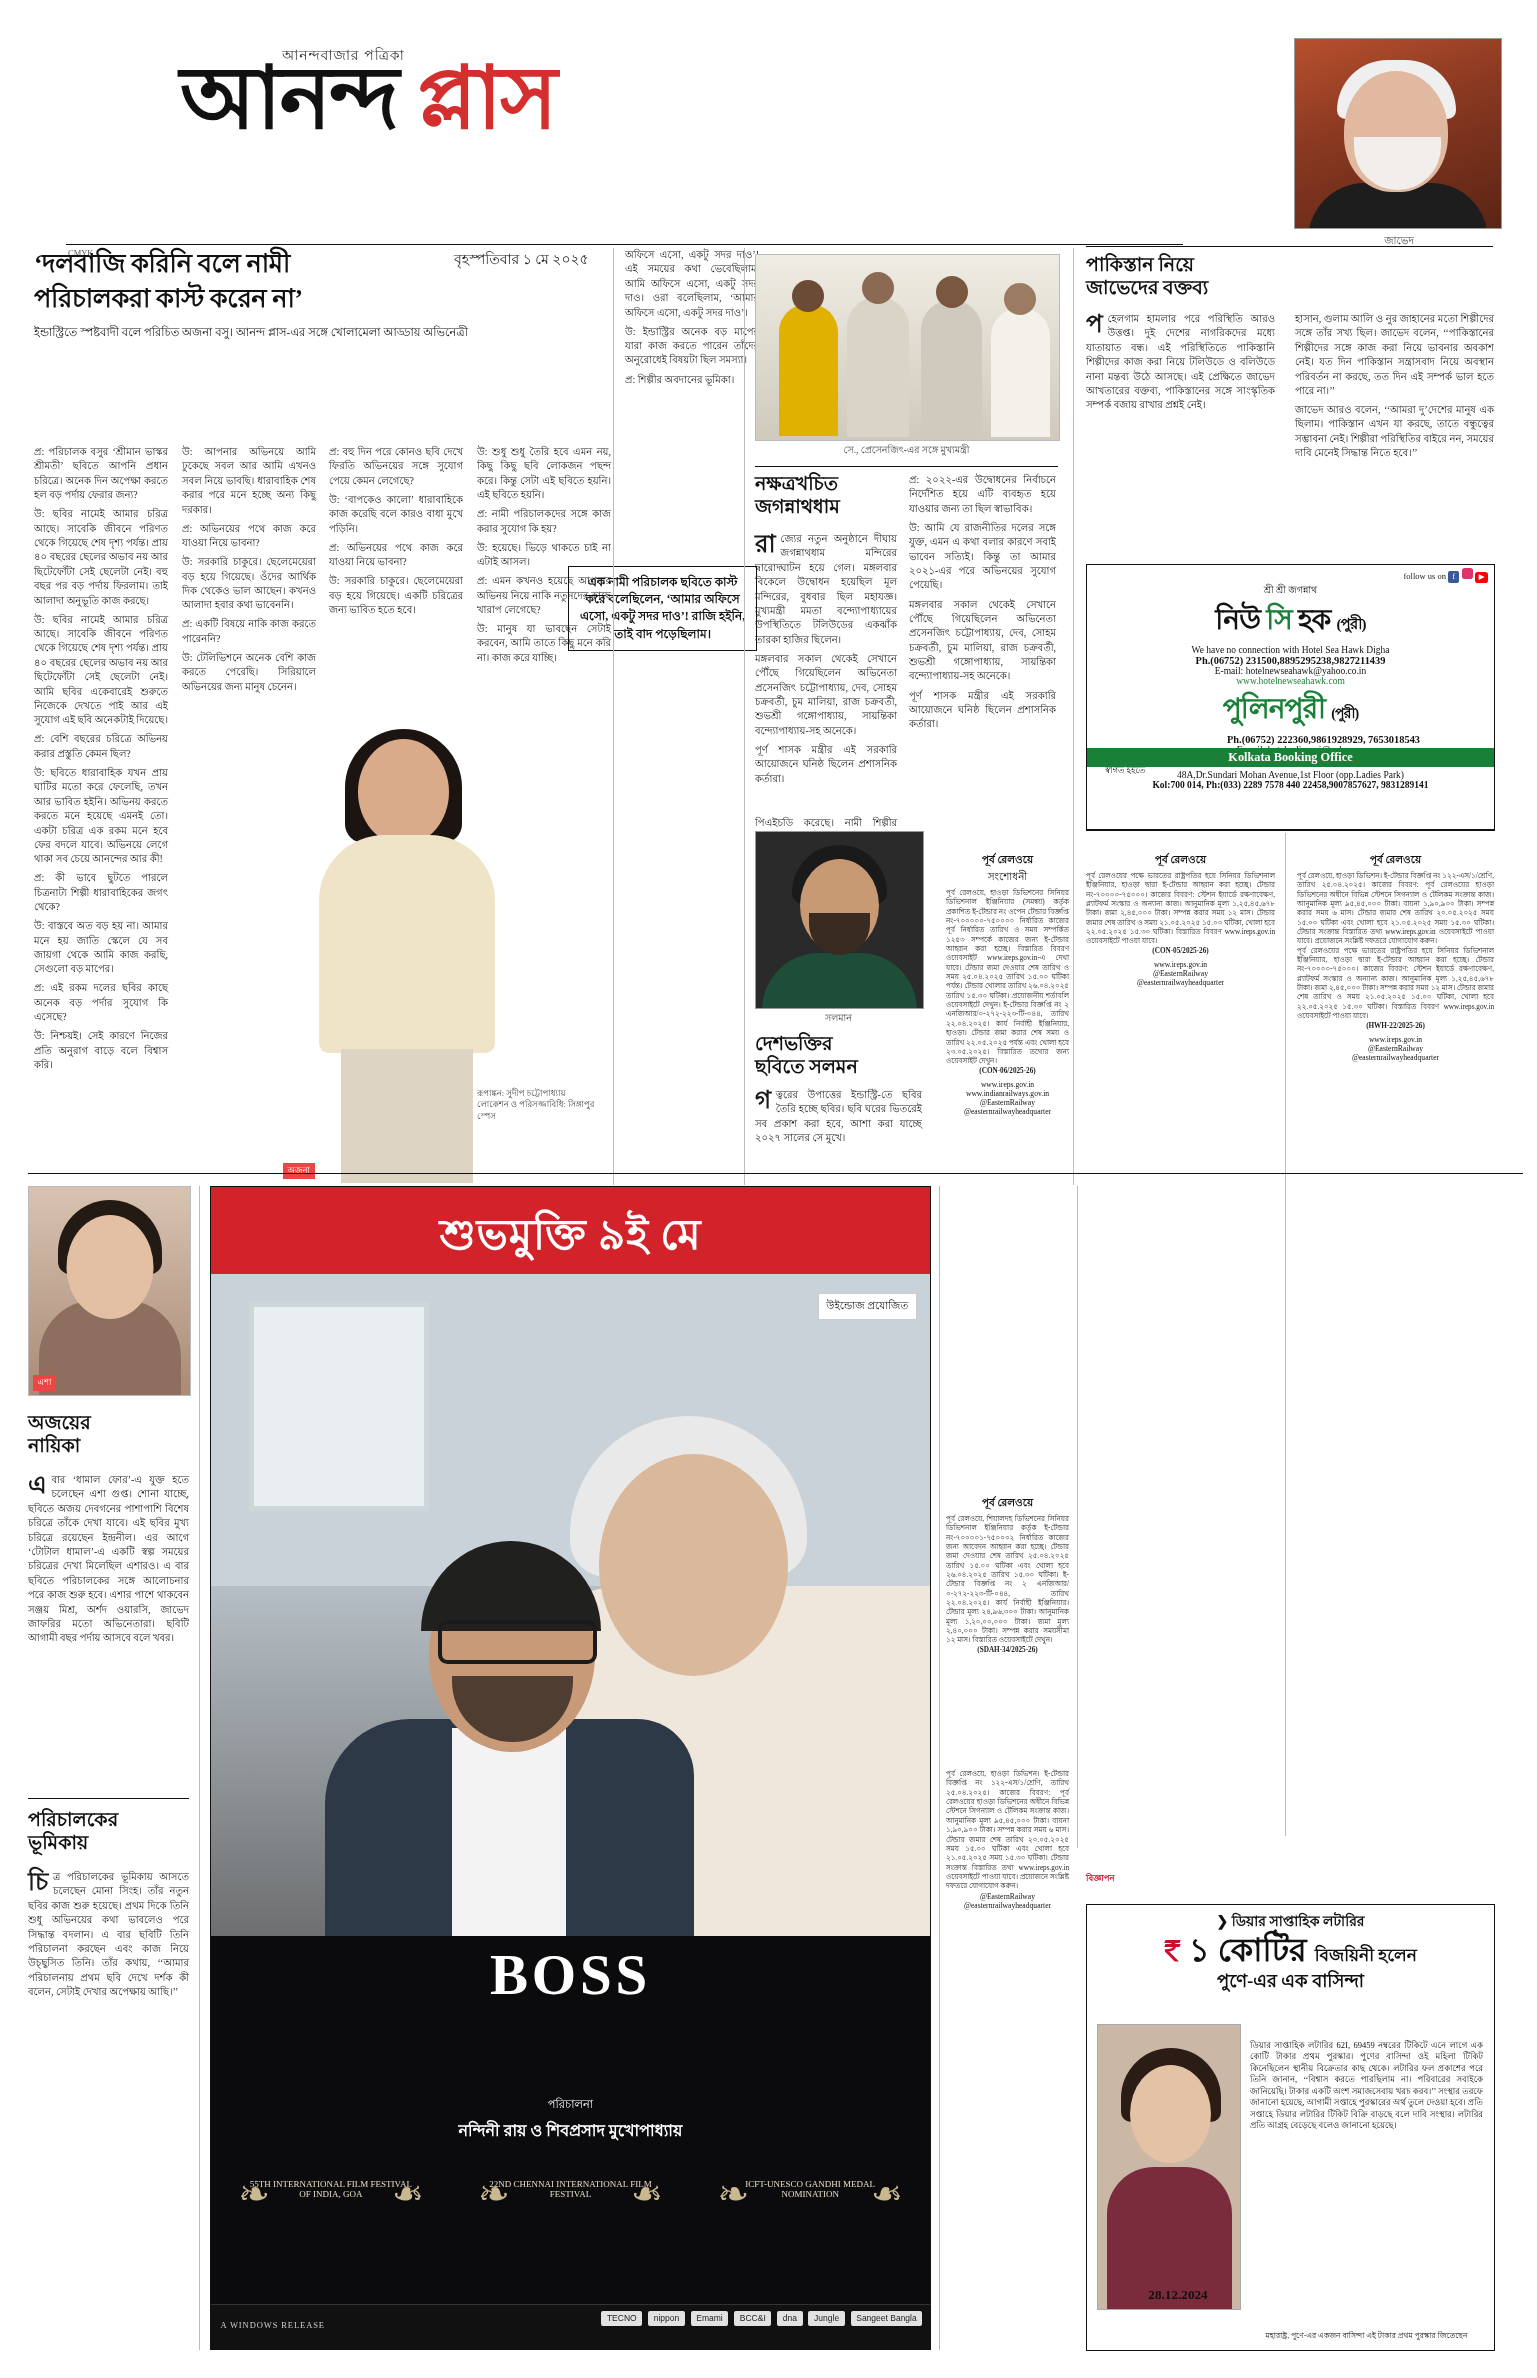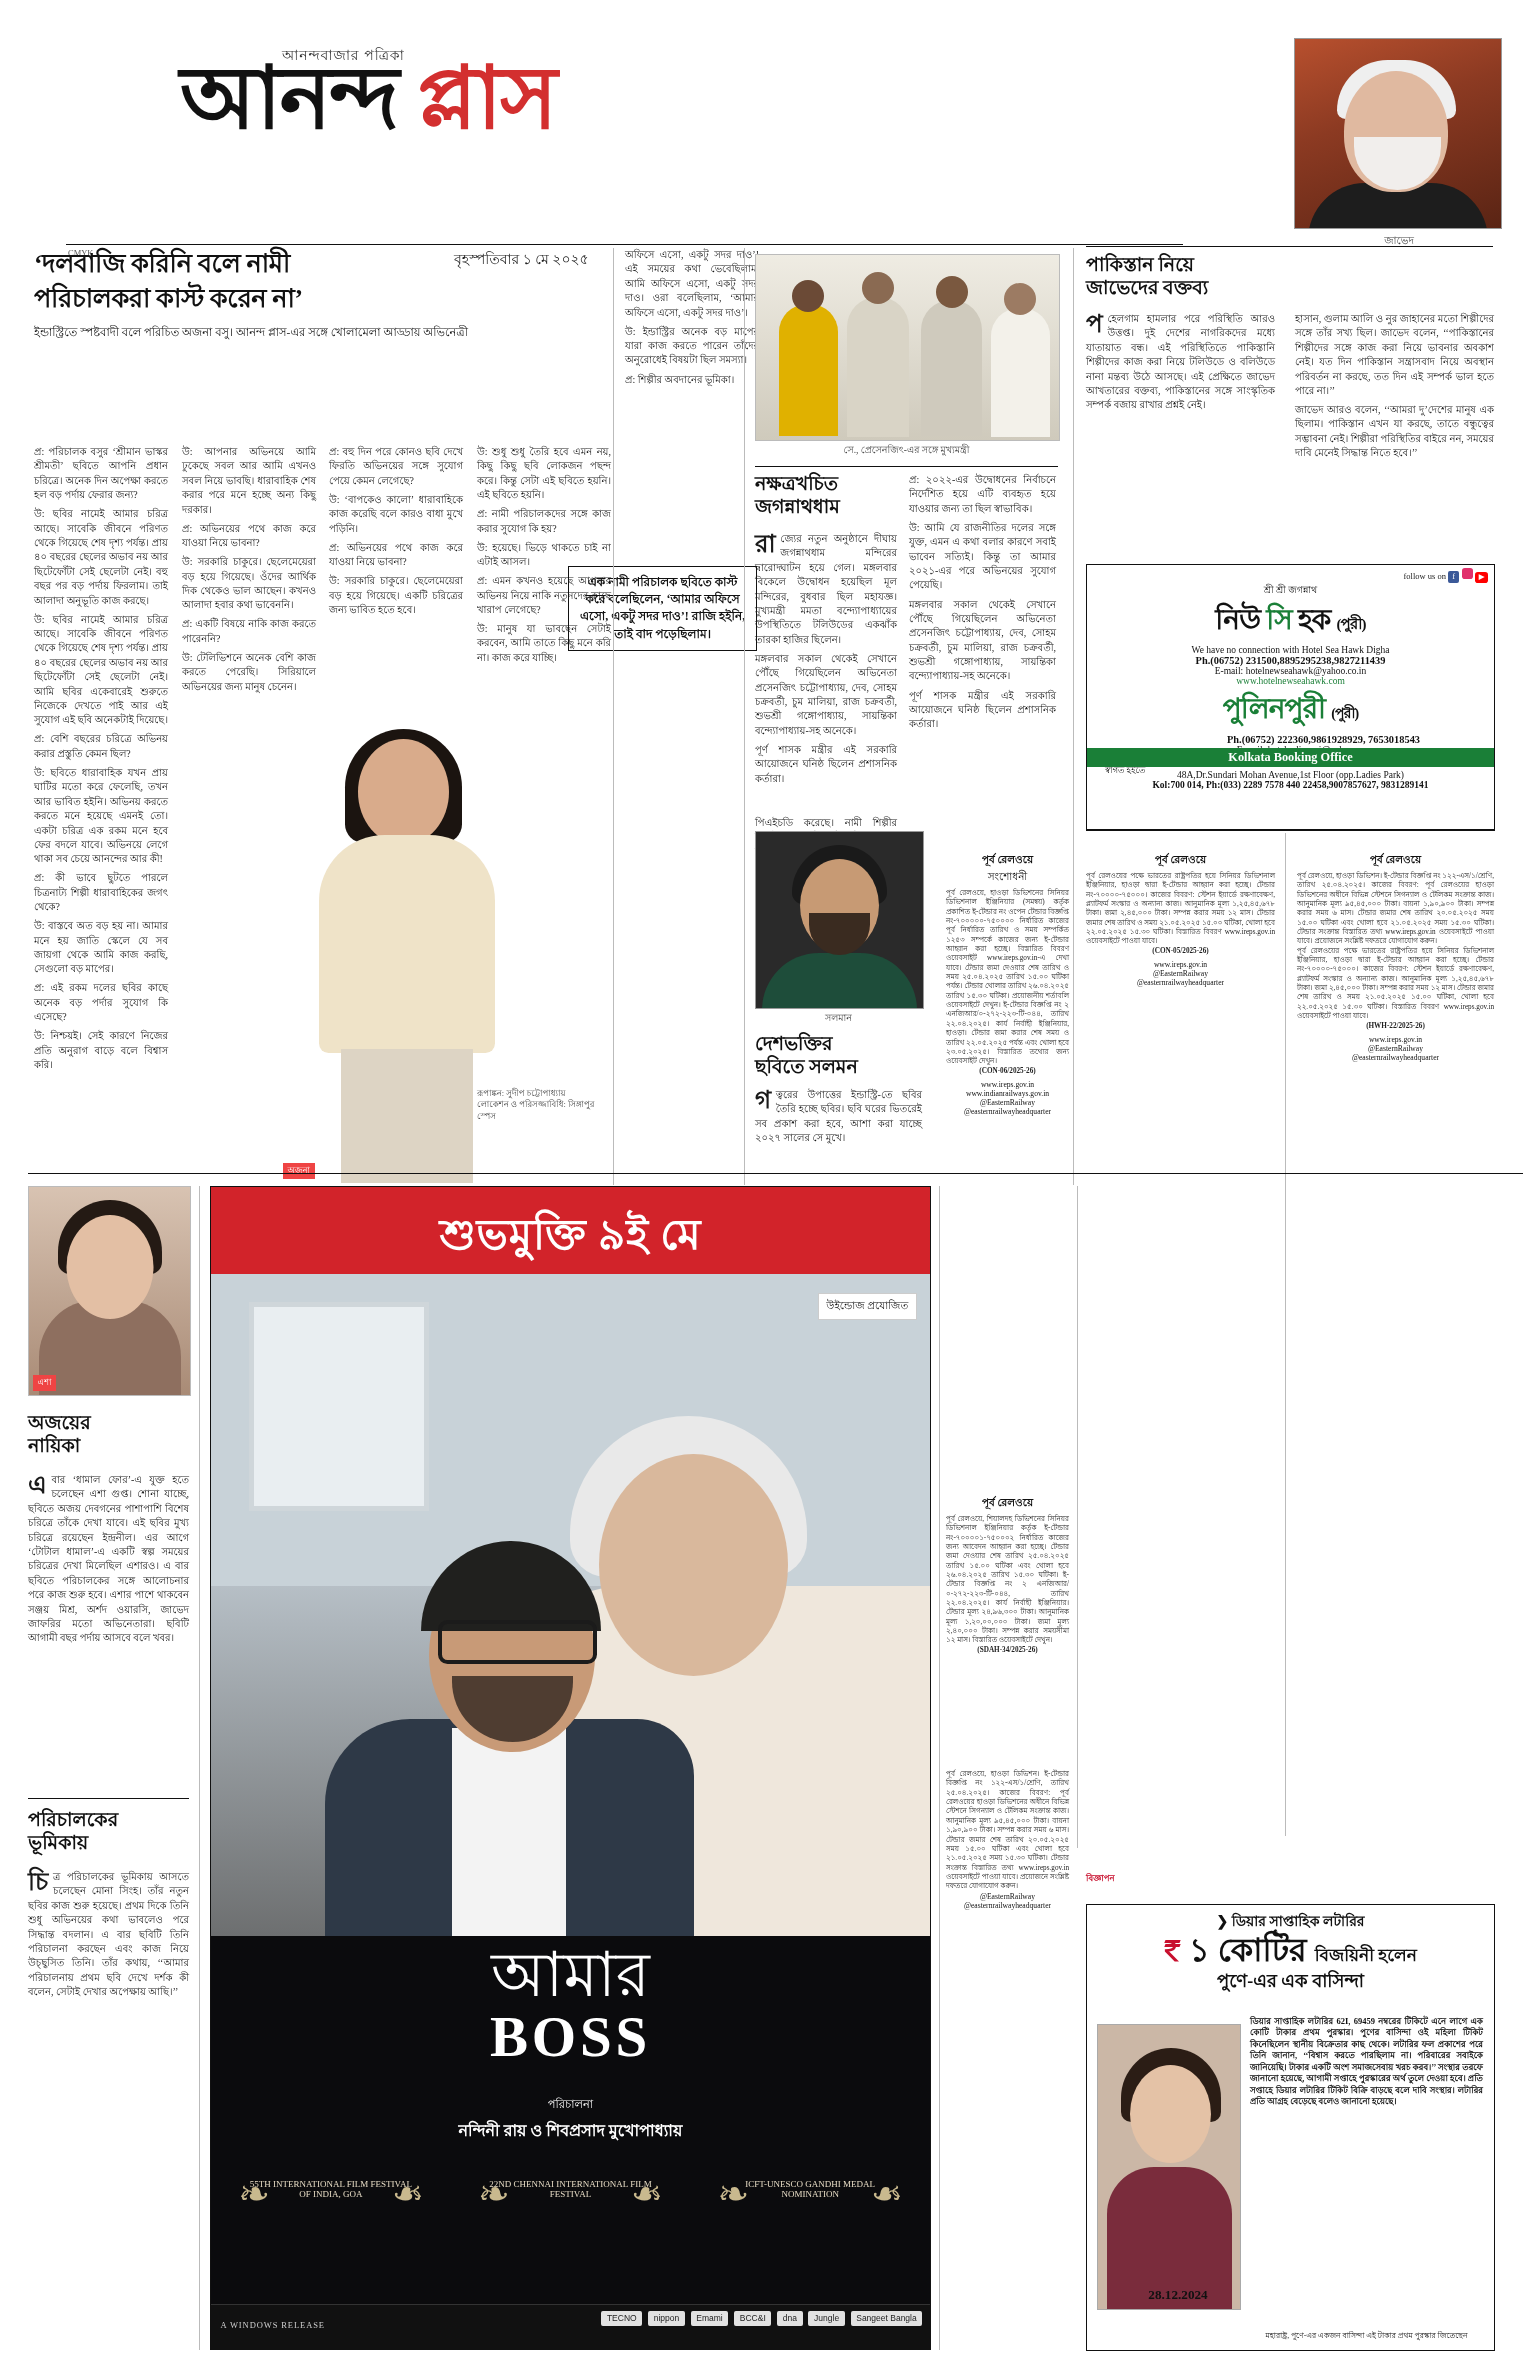--- a/index.html
+++ b/index.html
@@ -75,21 +75,21 @@
   
   .lottery{position:absolute;left:1086px;top:1904px;width:407px;height:445px;border:1.9px solid #111;background:#fff;}
   .lot-head{font-size:14px;font-weight:700;text-align:center;padding-top:4.7px;}
   .lot-big{font-size:32px;font-weight:700;text-align:center;line-height:1.05;}
   .lot-red{color:#c8102e;}
   .lot-photo{position:absolute;left:9.5px;top:119px;width:142px;height:284px;background:#cbb7a6;border:0.9px solid #aaa;overflow:hidden;}
   .lot-photo .f{position:absolute;left:32px;top:40px;width:81px;height:98px;border-radius:50%;background:#e4c2a6;}
   .lot-photo .h{position:absolute;left:23px;top:23px;width:100px;height:74px;border-radius:57px 57px 11.4px 11.4px;background:#2b1d15;}
   .lot-photo .b{position:absolute;left:9.5px;top:142px;width:125px;height:142px;background:#7a2c3c;border-radius:47px 47px 0 0;}
   .lot-date{position:absolute;left:9.5px;bottom:5.7px;width:142px;text-align:center;font-size:13.2px;font-weight:700;}
-  .lot-text{position:absolute;left:163px;top:111px;width:233px;font-size:8.5px;line-height:1.35;text-align:justify;font-weight:bold;}
+  .lot-text{position:absolute;left:163px;top:135px;width:233px;font-size:8.5px;line-height:1.35;text-align:justify;}
   .sticker{position:absolute;left:1086px;top:1872px;font-size:8.5px;color:#c8102e;font-weight:bold;}
   
   .photo-esha{position:absolute;left:28px;top:1186px;width:161px;height:208px;background:linear-gradient(180deg,#d8c3b2,#a98b76);border:0.9px solid #bbb;overflow:hidden;}
   .photo-mona{position:absolute;left:28px;top:2096px;width:161px;height:251px;background:linear-gradient(180deg,#cfc3bb,#9a8b84);border:0.9px solid #bbb;overflow:hidden;}
   .ph-face{position:absolute;left:50%;top:28px;transform:translateX(-50%);width:87px;height:104px;border-radius:50%;background:#e3bfa4;}
   .ph-hair{position:absolute;left:50%;top:13.2px;transform:translateX(-50%);width:104px;height:74px;border-radius:57px 57px 13.2px 13.2px;background:#241a14;}
   .ph-body{position:absolute;left:50%;bottom:0;transform:translateX(-50%);width:142px;height:95px;border-radius:57px 57px 0 0;background:#8e6f5f;}
   
   .photo-anjana{position:absolute;left:279px;top:729px;width:246px;height:454px;overflow:hidden;}
   .aj-head{position:absolute;left:79px;top:9.5px;width:91px;height:106px;border-radius:50%;background:#d9ab8b;}
@@ -375,21 +375,20 @@
       <div class="mp-lady-head"></div>
       <div class="mp-suit"></div>
       <div class="mp-shirt"></div>
       <div class="mp-man-head"></div>
       <div class="mp-man-hair"></div>
       <div class="mp-beard"></div>
       <div class="mp-glass"></div>
     </div>
     <div style="position:absolute;right:13.2px;top:106px;background:#fff;border:0.9px solid #ccc;font-size:10.4px;padding:3.8px 7.6px;">উইন্ডোজ প্রযোজিত</div>
     <div class="movie-title">
-      <div class="bn">আমার</div>
       <div class="en">BOSS</div>
     </div>
     <div class="movie-dir">
       <div>পরিচালনা</div>
       <div class="names">নন্দিনী রায় ও শিবপ্রসাদ মুখোপাধ্যায়</div>
     </div>
     <div class="laurels">
       <div class="laurel">
         <span class="lf l">❧</span>
         <span class="lf r">❧</span>

